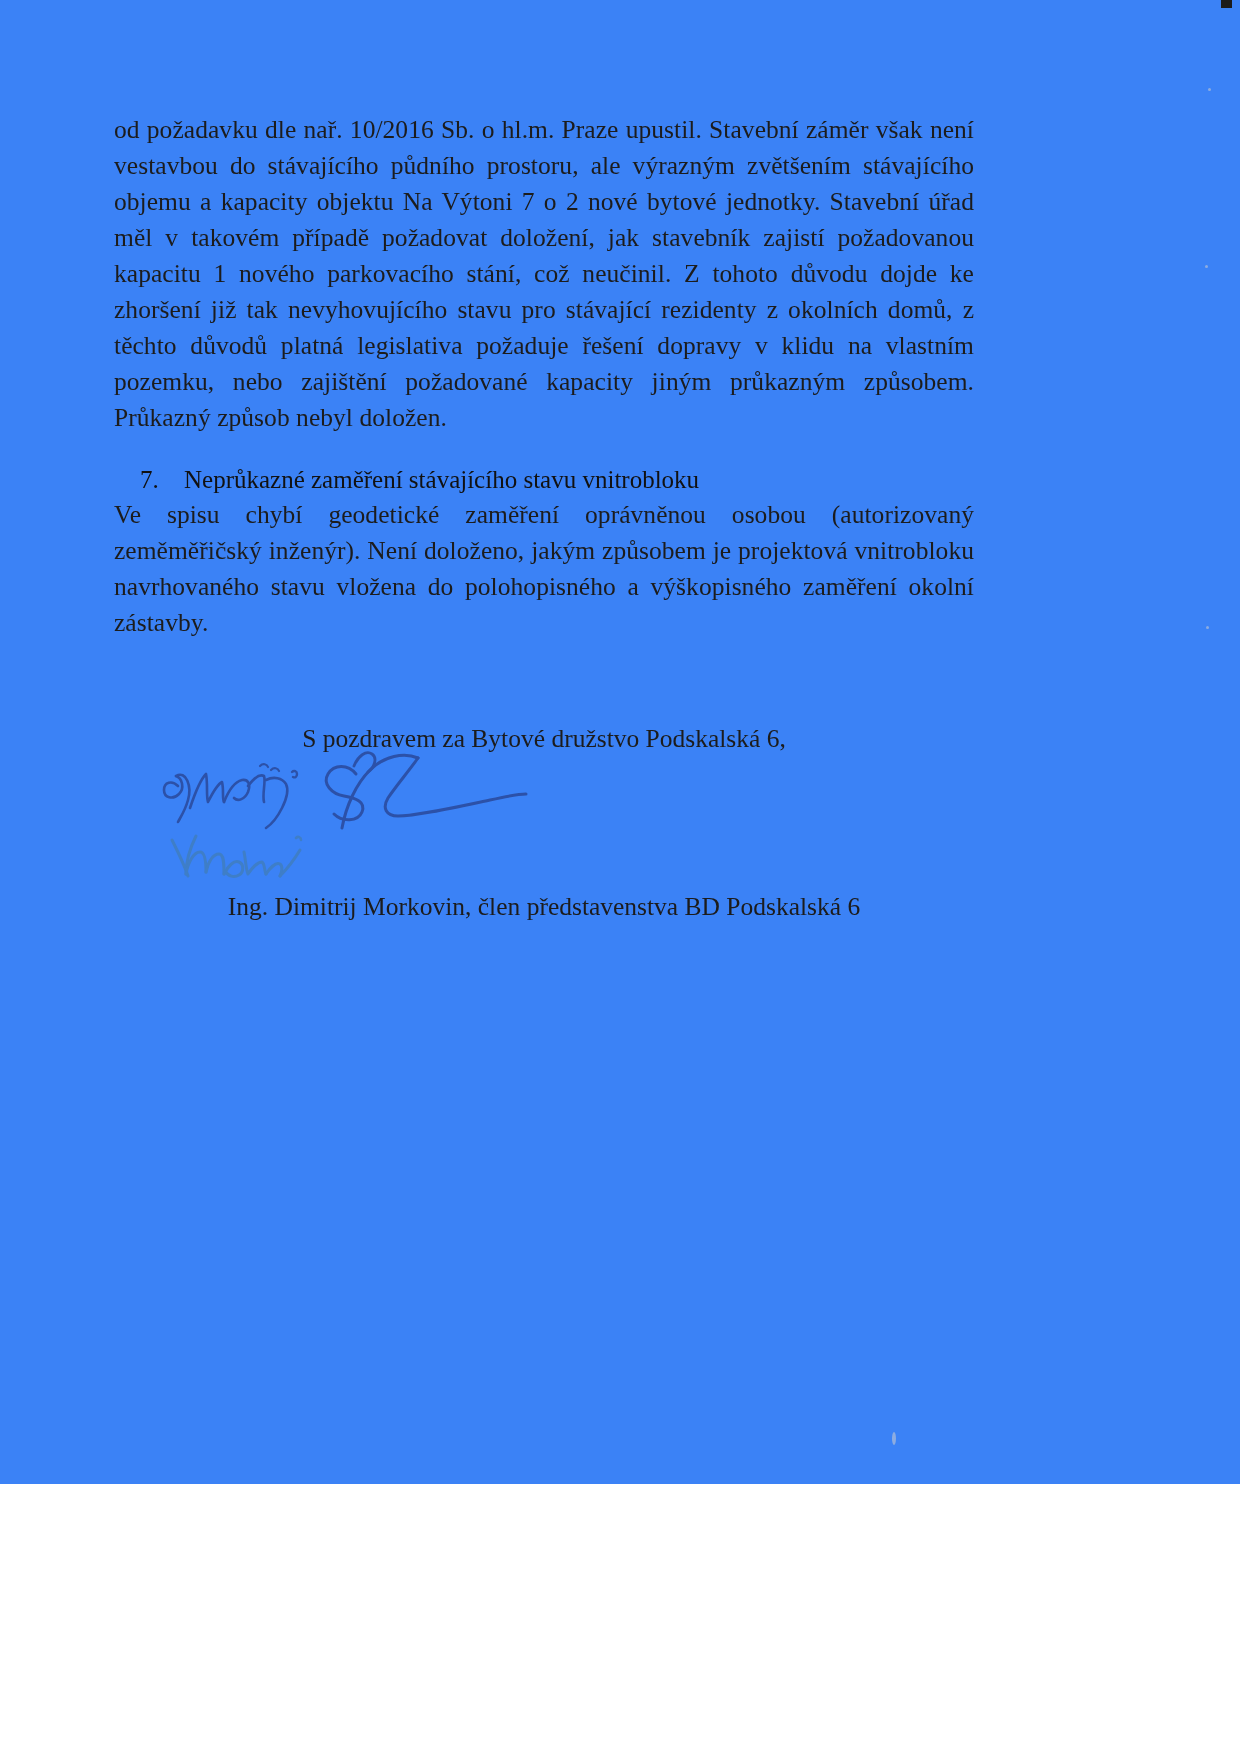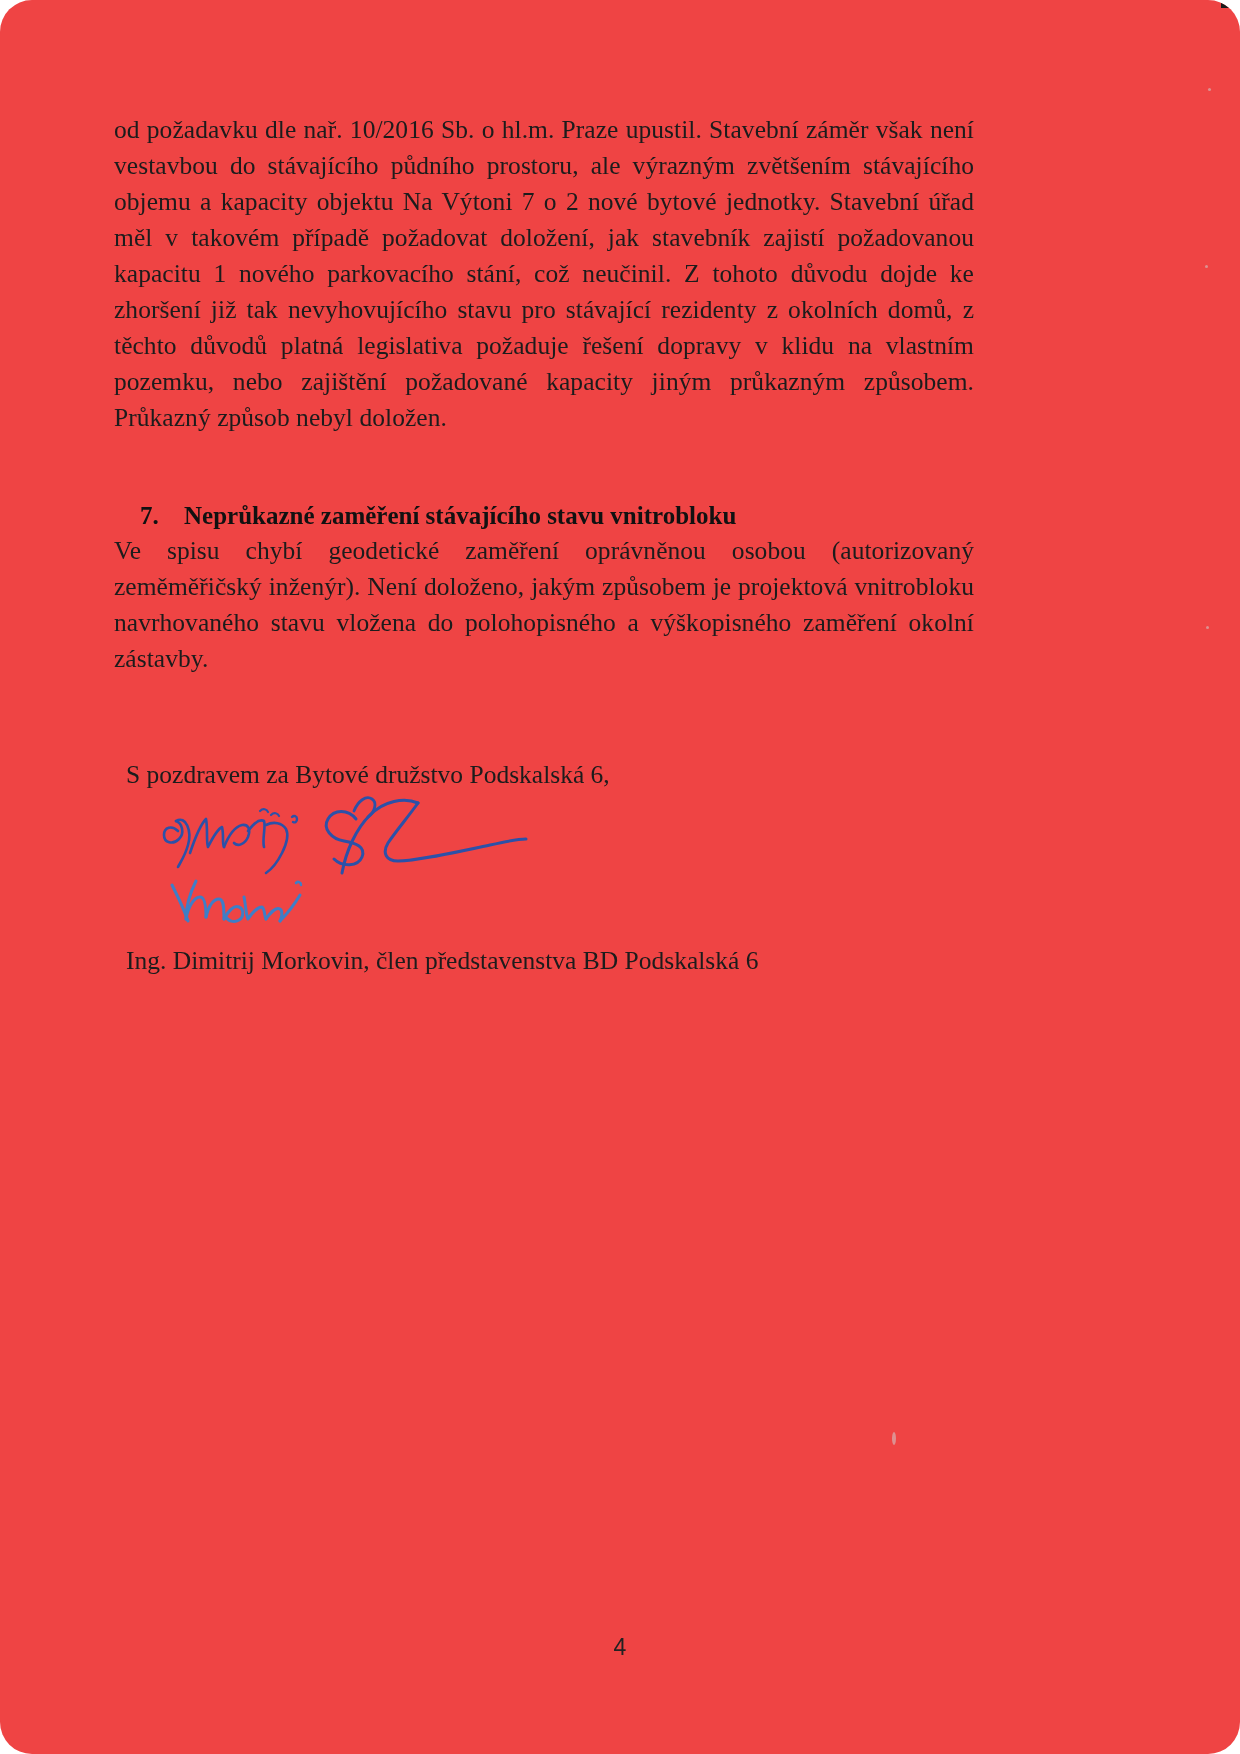--- a/index.html
+++ b/index.html
@@ -4,26 +4,25 @@
 <title>Dokument</title>
 <style>
   html, body {
     margin: 0;
     padding: 0;
     background: #ffffff;
   }
   .page {
     position: relative;
     width: 1240px;
-    height: 1754px;
-    background: #ef4444;
+    height: 1484px;
+    background: #3b82f6;
     overflow: hidden;
     font-family: "Liberation Serif", "DejaVu Serif", serif;
     color: #1a1a1a;
-    border-radius: 32px;
   }
   .scan-artifact-corner {
     position: absolute;
     top: 0;
     right: 8px;
     width: 11px;
     height: 8px;
     background: #1b1b1b;
   }
   .content {
@@ -36,39 +35,39 @@
     margin: 0;
     font-size: 25.5px;
     line-height: 36px;
     text-align: justify;
     text-justify: inter-word;
     letter-spacing: 0.05px;
     color: #1c1c1c;
   }
   .para-gap-1 { margin-top: 0; }
   .section-heading {
-    margin: 63px 0 0 0;
+    margin: 27px 0 0 0;
     padding-left: 26px;
     font-size: 25px;
     line-height: 34px;
-    font-weight: bold;
+    font-weight: normal;
     color: #111;
   }
   .section-heading .num {
     display: inline-block;
     width: 44px;
   }
   .para-after-heading { margin-top: 53px; }
   .para-request { margin-top: 72px; }
   .closing { margin-top: 80px; }
   p.plain-line {
-    margin: 12px;
+    margin: 3px;
     font-size: 25.5px;
     line-height: 36px;
-    text-align: left;
+    text-align: center;
     color: #1c1c1c;
   }
 
   
   .sig-block { position: relative; }
   .sig-1-wrap {
     position: relative;
     height: 66px;
     margin-top: 2px;
   }

